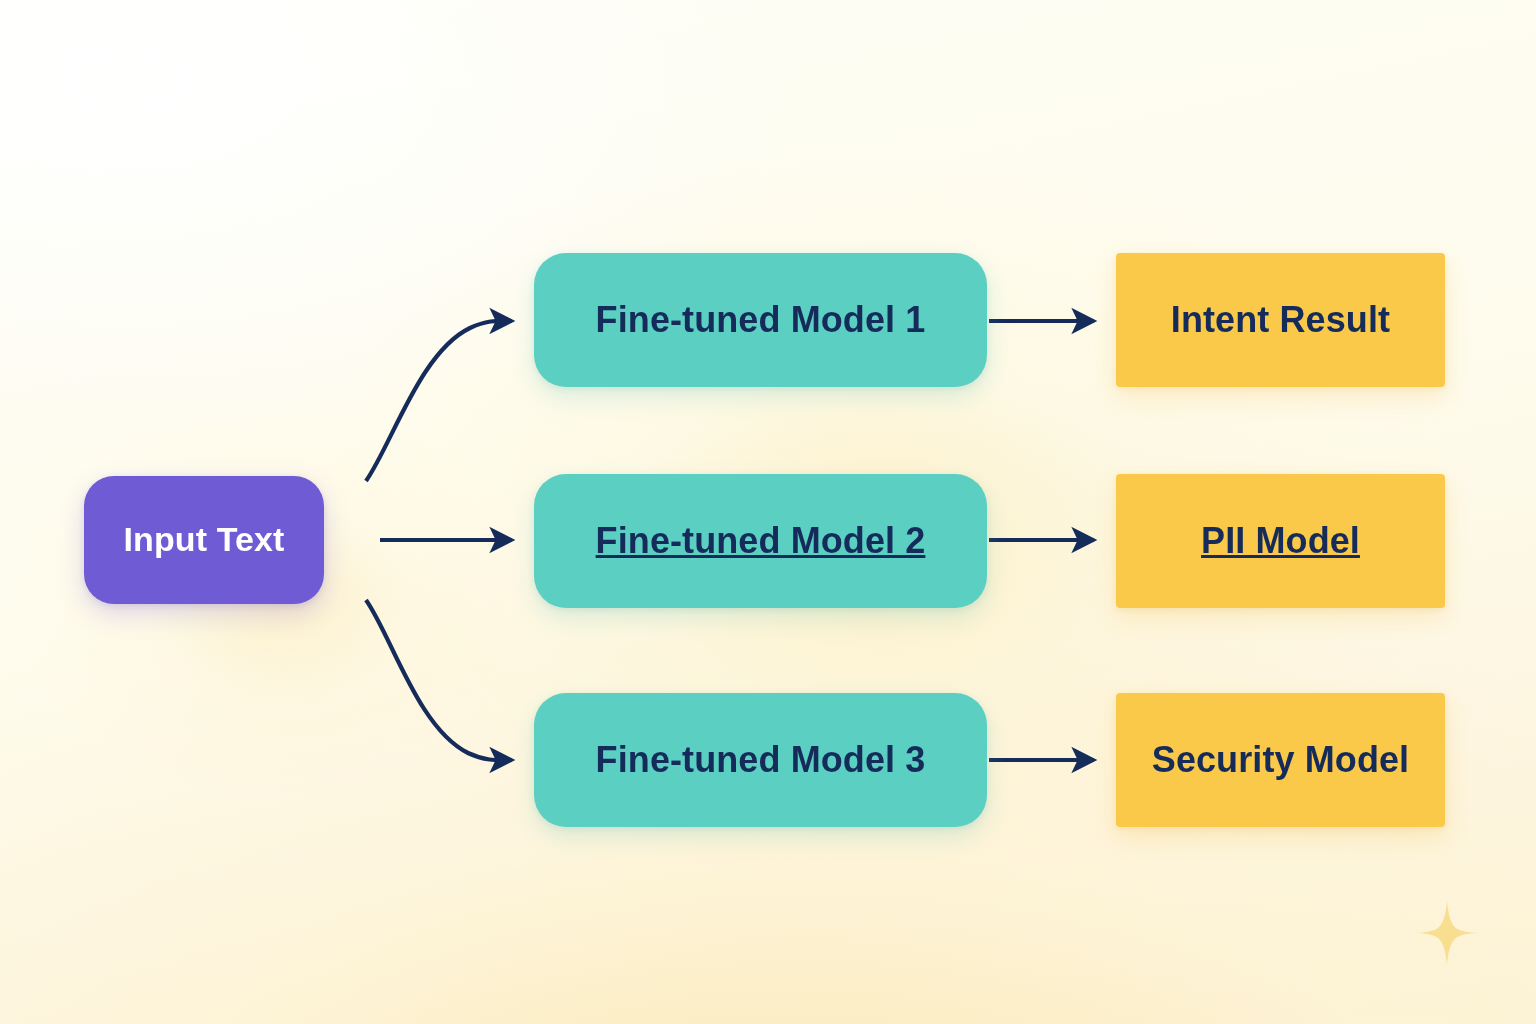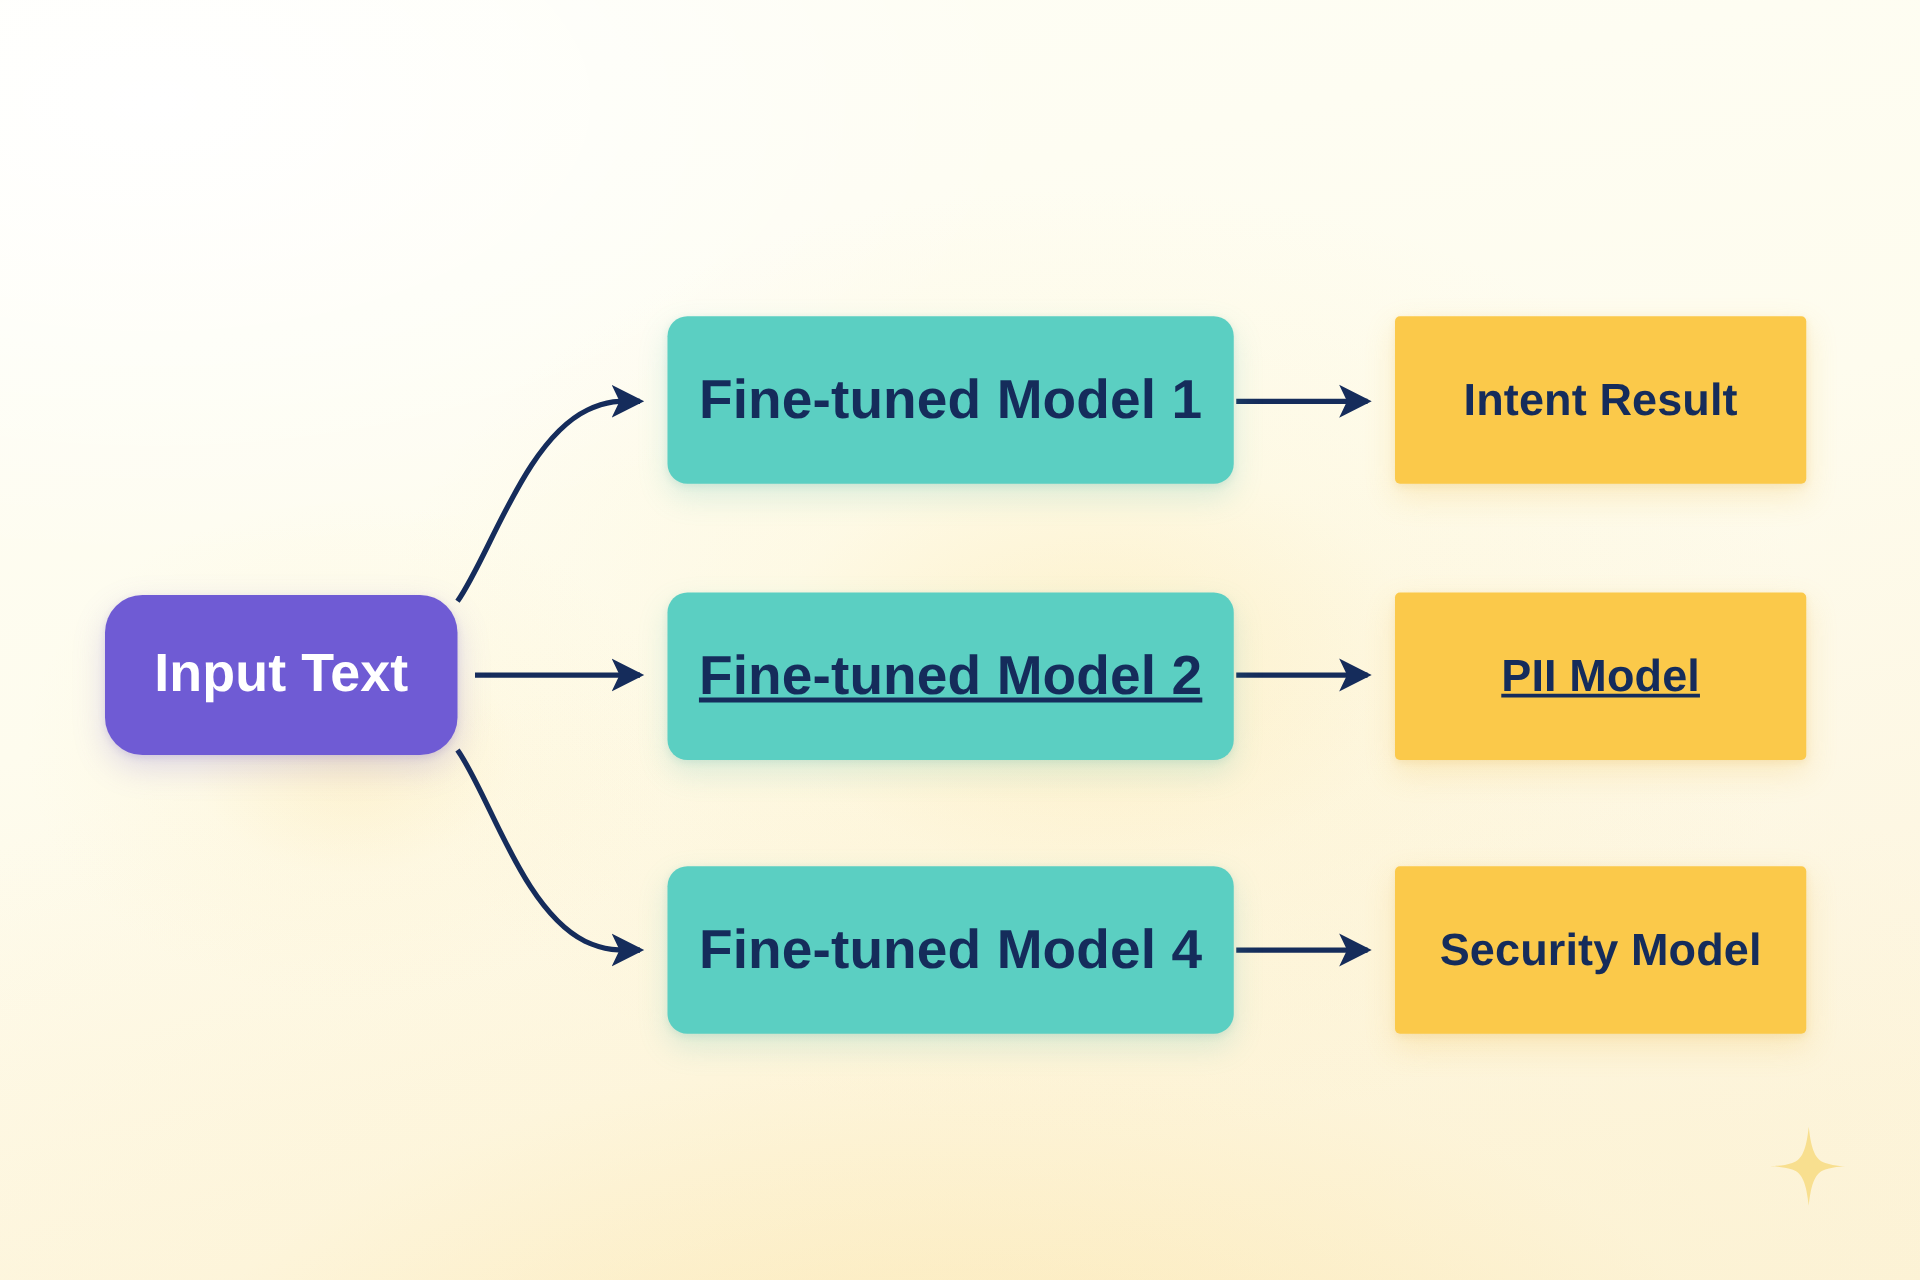--- a/index.html
+++ b/index.html
@@ -52,35 +52,35 @@
     box-sizing: border-box;
     text-align: center;
     font-weight: bold;
     letter-spacing: 0.1px;
     line-height: 1.1;
     white-space: nowrap;
   }
 
   .node-input {
     left: 84px; top: 476px;
-    width: 282px; height: 128px;
+    width: 240px; height: 128px;
     background: #6F5BD4;
     border-radius: 30px;
     color: #FFFFFF;
-    font-size: 43px;
+    font-size: 34px;
     box-shadow: 0 10px 26px rgba(111,91,212,0.22), 0 2px 6px rgba(90,70,180,0.14);
   }
 
   .node-model {
     left: 534px;
     width: 453px; height: 134px;
     background: #5BCFC2;
-    border-radius: 16px;
+    border-radius: 32px;
     color: #152C5B;
-    font-size: 44px;
+    font-size: 36px;
     box-shadow: 0 10px 24px rgba(80,190,178,0.20), 0 2px 6px rgba(60,160,150,0.12);
   }
 
   .node-result {
     left: 1116px;
     width: 329px; height: 134px;
     background: #FBC94A;
     border-radius: 4px;
     color: #152C5B;
     font-size: 36px;
@@ -133,21 +133,21 @@
     <span>Input Text</span>
   </div>
 
   <div class="node node-model row-1">
     <span>Fine-tuned Model 1</span>
   </div>
   <div class="node node-model row-2">
     <span>Fine-tuned Model 2</span>
   </div>
   <div class="node node-model row-3">
-    <span>Fine-tuned Model 4</span>
+    <span>Fine-tuned Model 3</span>
   </div>
 
   <div class="node node-result row-1">
     <span>Intent Result</span>
   </div>
   <div class="node node-result row-2">
     <span>PII Model</span>
   </div>
   <div class="node node-result row-3">
     <span>Security Model</span>

